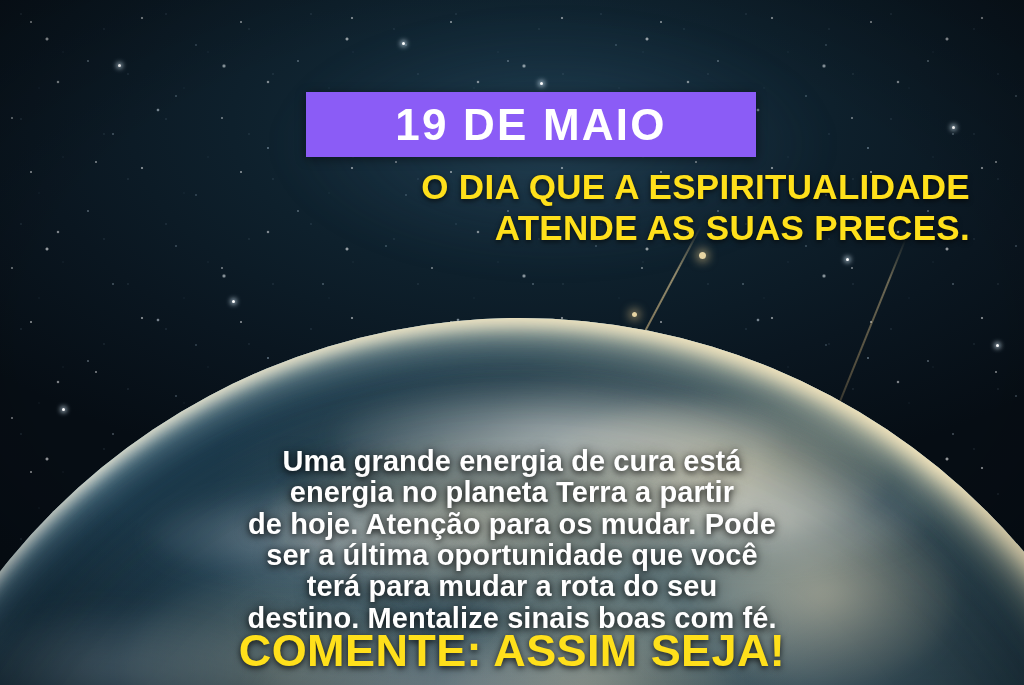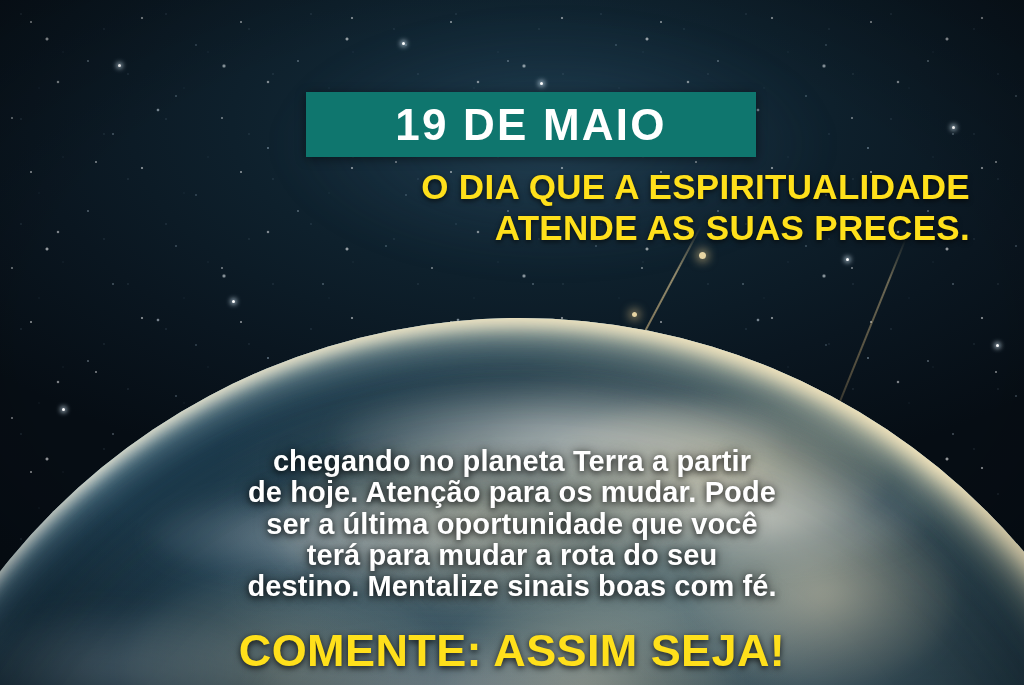--- a/index.html
+++ b/index.html
@@ -184,21 +184,21 @@
     inset: 0;
     z-index: 5;
   }
 
   .date-banner {
     position: absolute;
     left: 306px;
     top: 92px;
     width: 450px;
     height: 65px;
-    background: #0f766e;
+    background: #8b5cf6;
     display: flex;
     align-items: center;
     justify-content: center;
     box-shadow: 0 2px 10px rgba(0,0,0,0.45);
   }
   .date-banner span {
     color: #ffffff;
     font-size: 44px;
     font-weight: 700;
     letter-spacing: 2.2px;
@@ -317,21 +317,22 @@
     <div class="date-banner">
       <span>19 DE MAIO</span>
     </div>
 
     <div class="headline">
       <span class="hl-line">O DIA QUE A ESPIRITUALIDADE</span>
       <span class="hl-line">ATENDE AS SUAS PRECES.</span>
     </div>
 
     <div class="body-copy">
-      <span class="bc-line">chegando no planeta Terra a partir</span>
+      <span class="bc-line">Uma grande energia de cura está</span>
+      <span class="bc-line">energia no planeta Terra a partir</span>
       <span class="bc-line">de hoje. Atenção para os mudar. Pode</span>
       <span class="bc-line">ser a última oportunidade que você</span>
       <span class="bc-line">terá para mudar a rota do seu</span>
       <span class="bc-line">destino. Mentalize sinais boas com fé.</span>
     </div>
 
     <div class="cta">
       <span>COMENTE: ASSIM SEJA!</span>
     </div>
 

